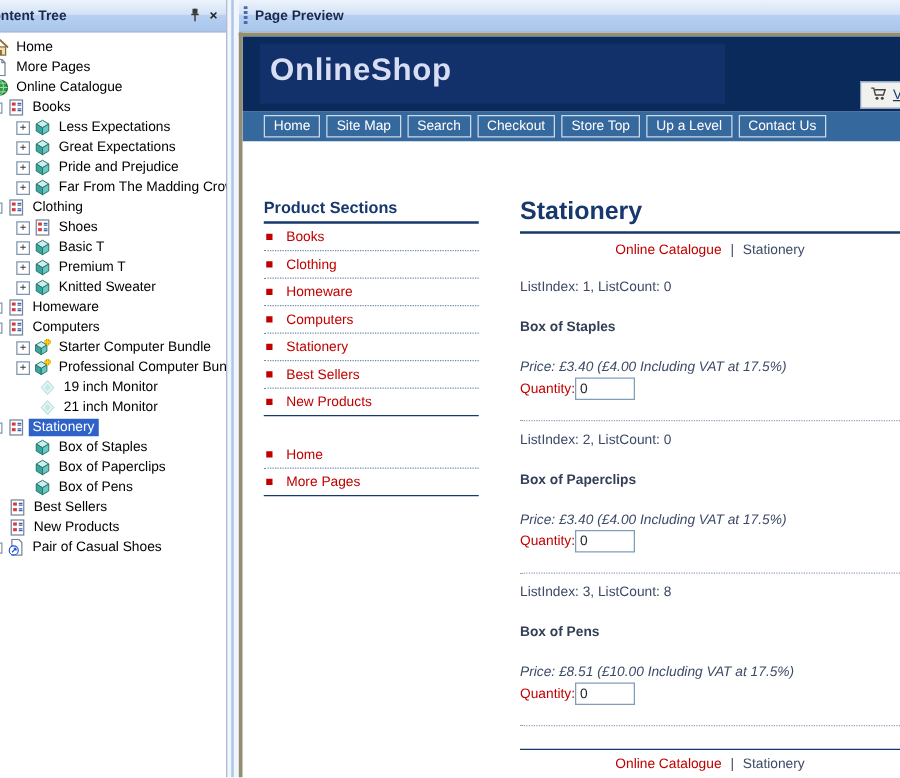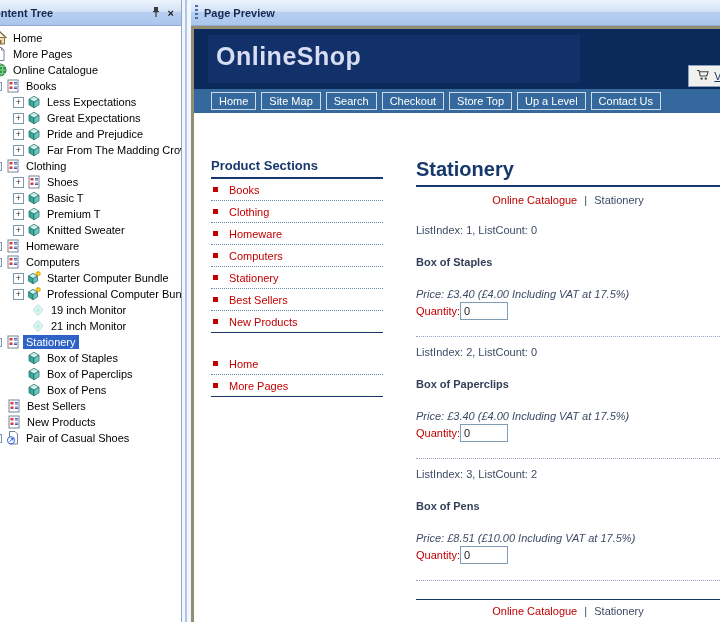--- a/index.html
+++ b/index.html
@@ -527,21 +527,21 @@
     <div class="list-info">ListIndex: 2, ListCount: 0</div>
     <div class="p-name">Box of Paperclips</div>
     <div class="p-price">Price: £3.40 (£4.00 Including VAT at 17.5%)</div>
     <div class="p-qty">
       <span class="q-lbl">Quantity:</span>
       <input class="q-in" type="text" value="0" style="">
     </div>
     <div class="dotted-sep"></div>
   </div>
                 <div class="p-block">
-    <div class="list-info">ListIndex: 3, ListCount: 2</div>
+    <div class="list-info">ListIndex: 3, ListCount: 8</div>
     <div class="p-name">Box of Pens</div>
     <div class="p-price">Price: £8.51 (£10.00 Including VAT at 17.5%)</div>
     <div class="p-qty">
       <span class="q-lbl">Quantity:</span>
       <input class="q-in" type="text" value="0" style="">
     </div>
     <div class="dotted-sep"></div>
   </div>
               </div>
 

